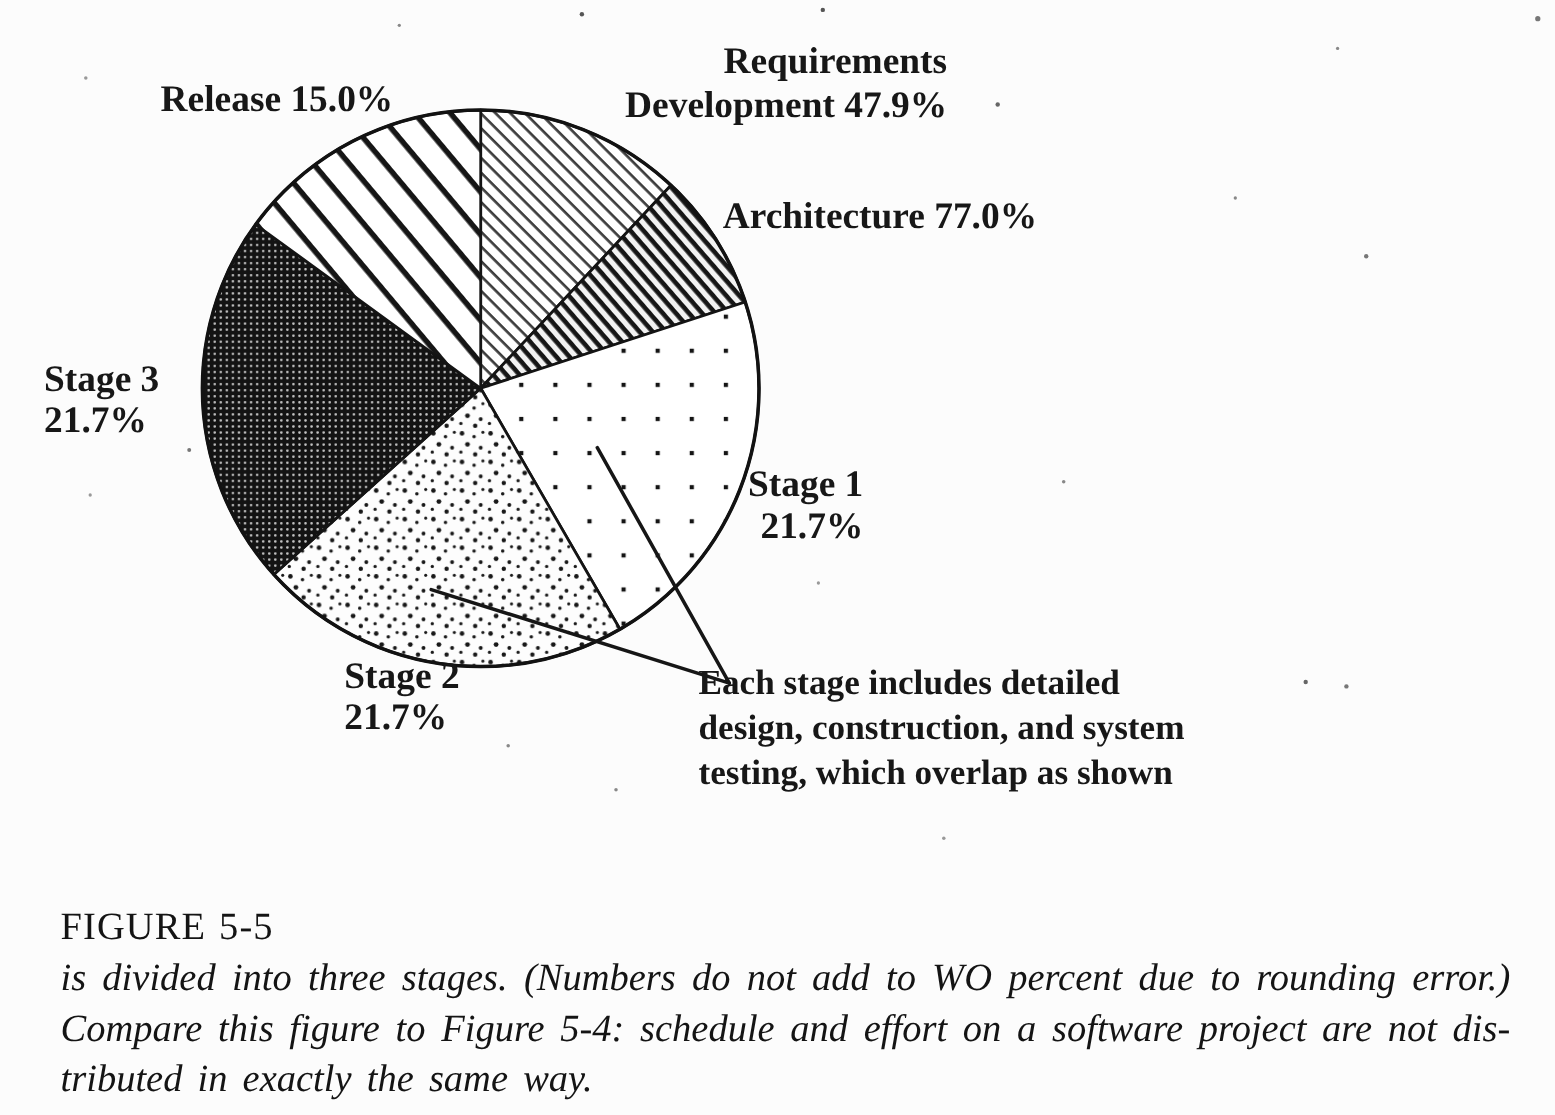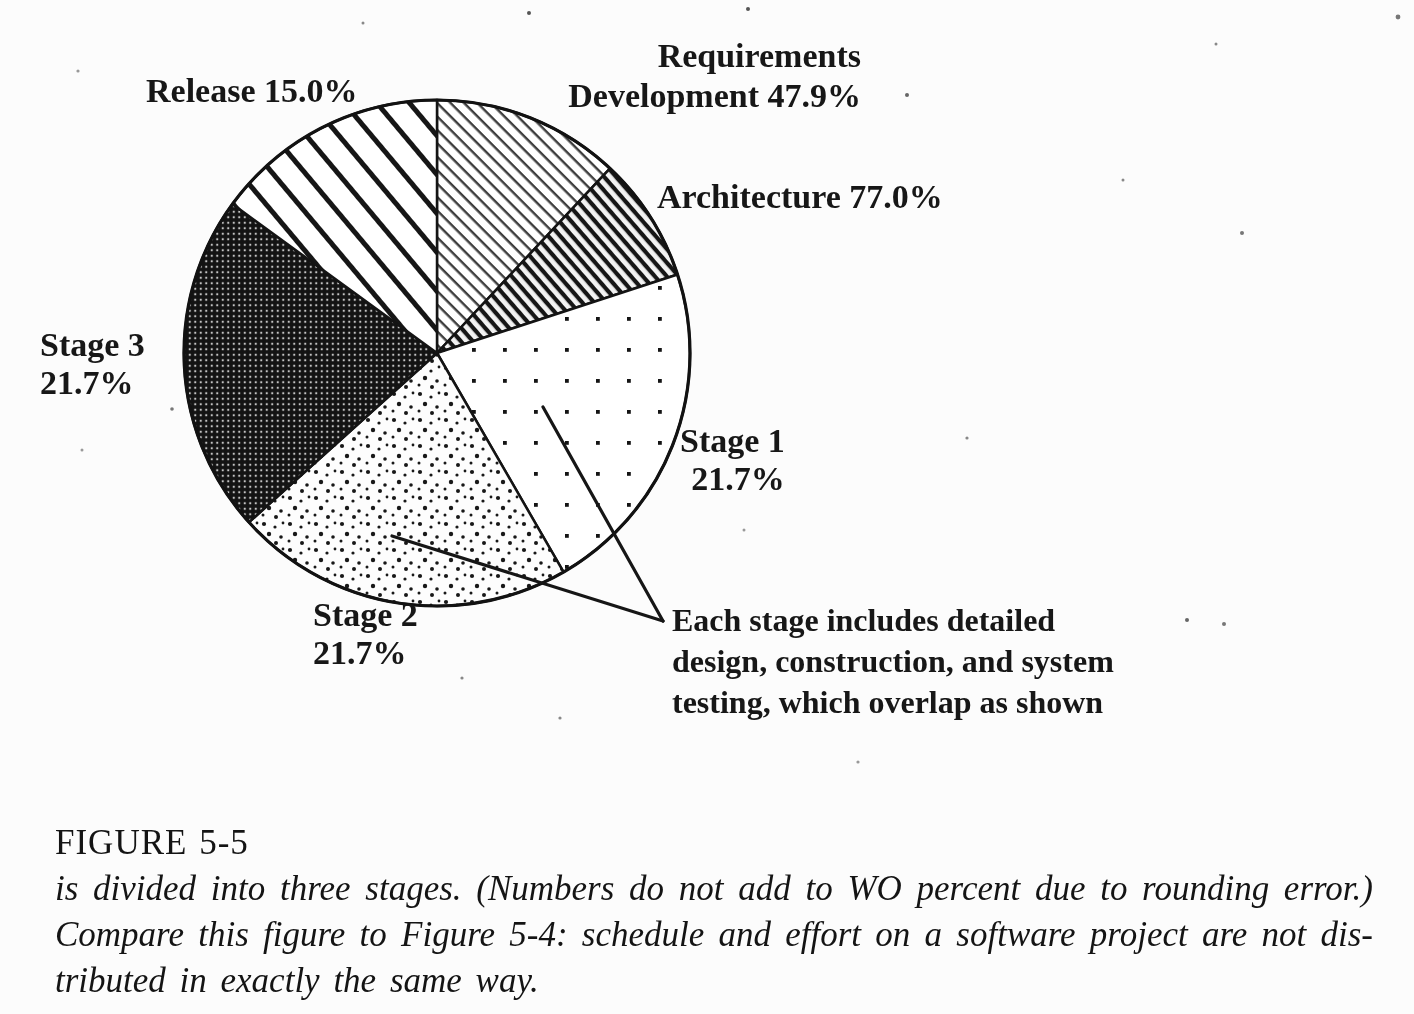--- a/index.html
+++ b/index.html
@@ -25,21 +25,21 @@
   }
   .lbl-requirements { left: 505px; top: 36px; width: 356px; text-align: right; line-height: 40px; }
   .lbl-architecture { left: 657px; top: 178px; }
   .lbl-release      { left: 146px; top: 72px;  }
   .lbl-stage1       { left: 680px; top: 422px; text-align: right; }
   .lbl-stage2       { left: 313px; top: 596px; }
   .lbl-stage3       { left: 40px;  top: 326px; }
 
   .annotation {
     position: absolute;
-    left: 672px; top: 600px;
+    left: 635px; top: 600px;
     width: 580px;
     font-weight: bold;
     font-size: 32px;
     line-height: 41px;
     color: #171717;
   }
 
   .caption {
     position: absolute;
     left: 55px; top: 820px;

